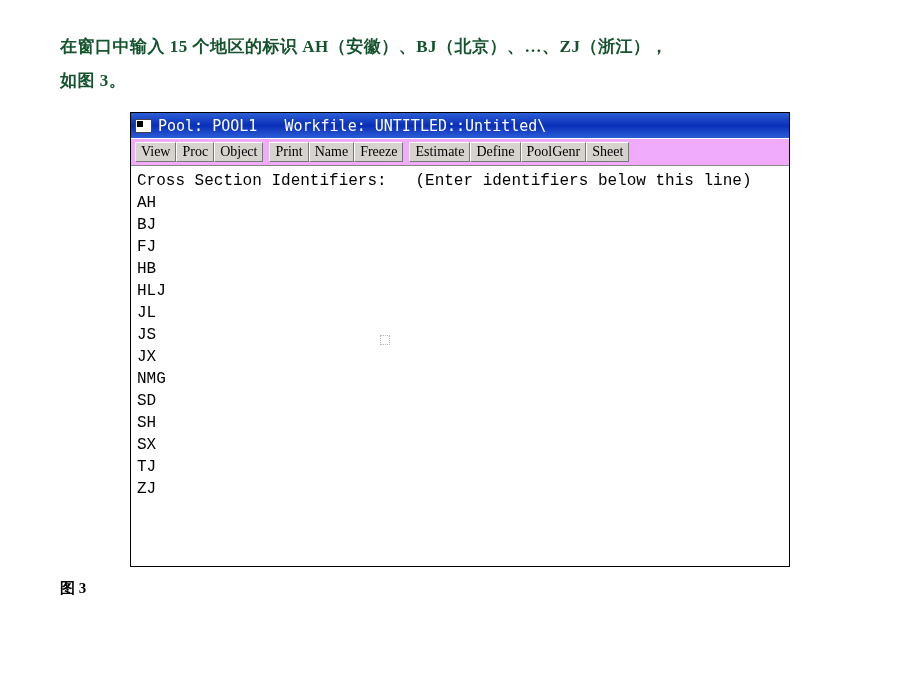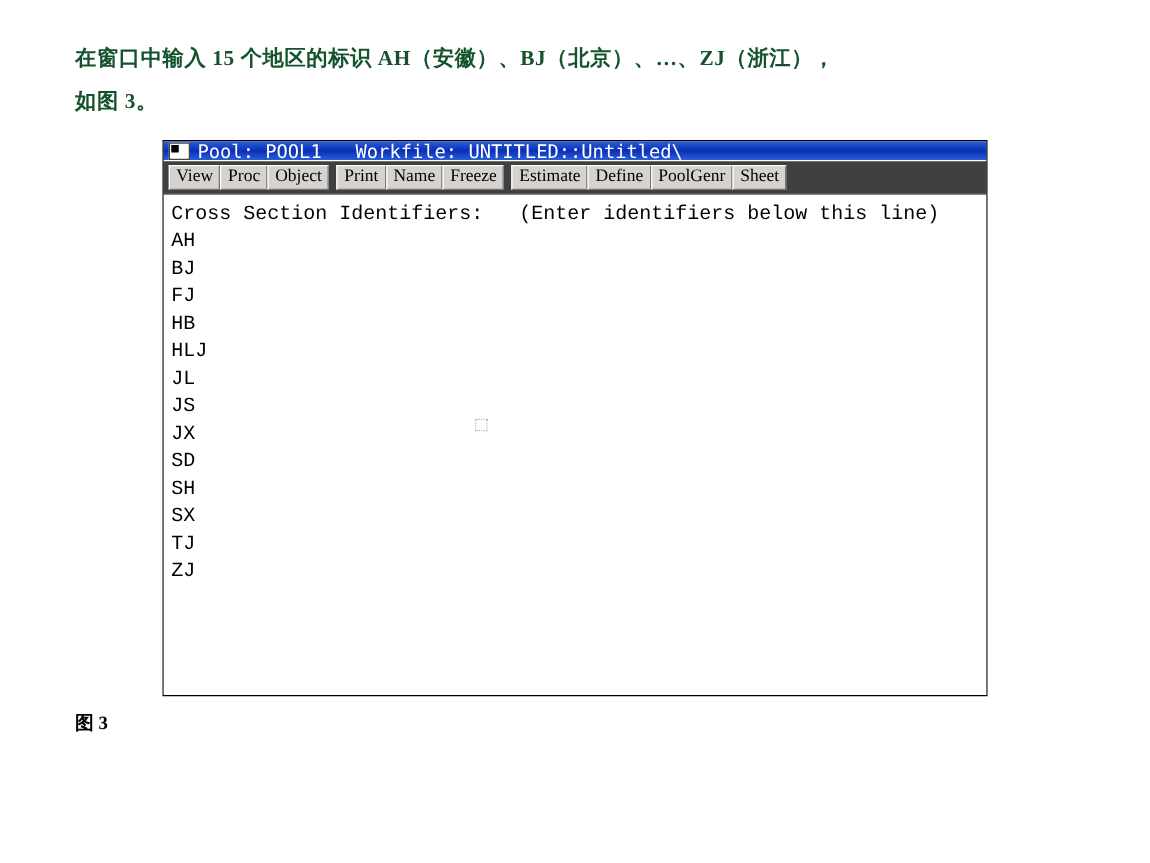--- a/index.html
+++ b/index.html
@@ -29,21 +29,21 @@
       border: 1px solid #000;
     }
     .titlebar {
       background: linear-gradient(to bottom, #2b5ed6, #0a2fb8, #2b5ed6);
       color: #fff;
       display: flex;
       align-items: center;
       padding: 2px 4px;
       font-family: "SimSun", "MS Gothic", monospace;
       font-size: 15px;
-      height: 15px;
+      height: 25px;
     }
     .titlebar-icon {
       width: 17px;
       height: 14px;
       background: #fff;
       border: 1px solid #444;
       margin-right: 6px;
       display: inline-block;
       position: relative;
     }
@@ -51,21 +51,21 @@
       content: "";
       position: absolute;
       left: 1px; top: 1px;
       width: 6px; height: 6px;
       background: #000;
     }
     .titlebar-text {
       white-space: pre;
     }
     .toolbar {
-      background: #404040;
+      background: #f0abfc;
       border-top: 1px solid #fff;
       border-bottom: 1px solid #888;
       padding: 3px 4px;
       display: flex;
       gap: 6px;
     }
     .btn-group {
       display: flex;
     }
     .tool-btn {
@@ -153,20 +153,21 @@
     <div class="content-area">
       <div class="content-header">Cross Section Identifiers:   (Enter identifiers below this line)</div>
       <div class="id-row">AH</div>
       <div class="id-row">BJ</div>
       <div class="id-row">FJ</div>
       <div class="id-row">HB</div>
       <div class="id-row">HLJ</div>
       <div class="id-row">JL</div>
       <div class="id-row">JS</div>
       <div class="id-row">JX</div>
+      <div class="id-row">NMG</div>
       <div class="id-row">SD</div>
       <div class="id-row">SH</div>
       <div class="id-row">SX</div>
       <div class="id-row">TJ</div>
       <div class="id-row">ZJ</div>
     </div>
   </div>
 
   <div class="caption">图 3</div>
 

